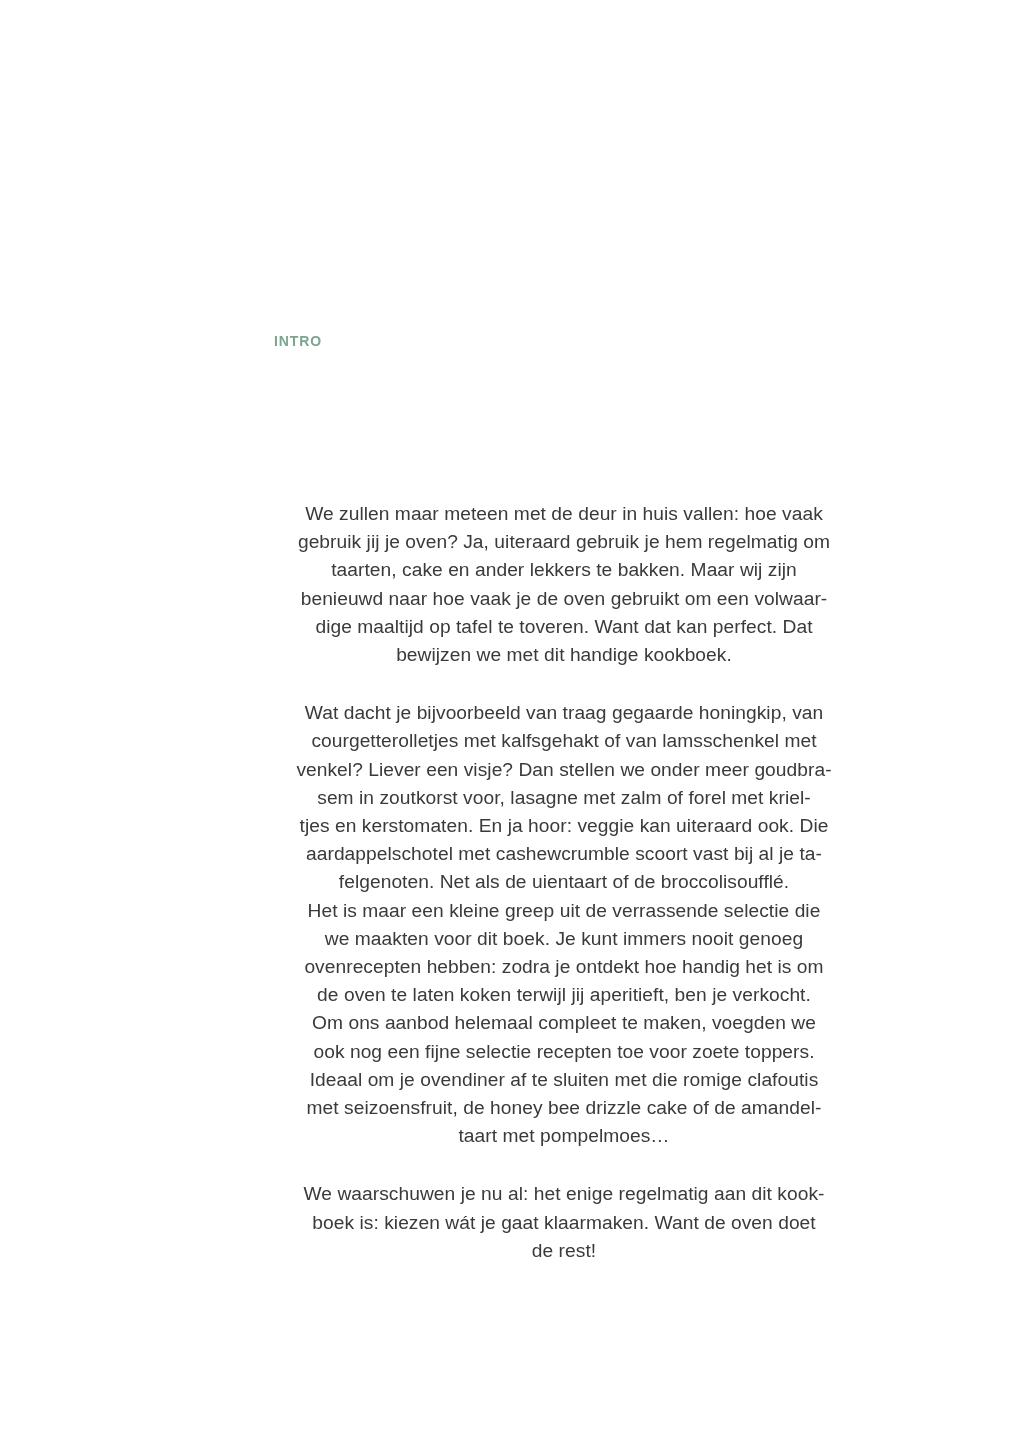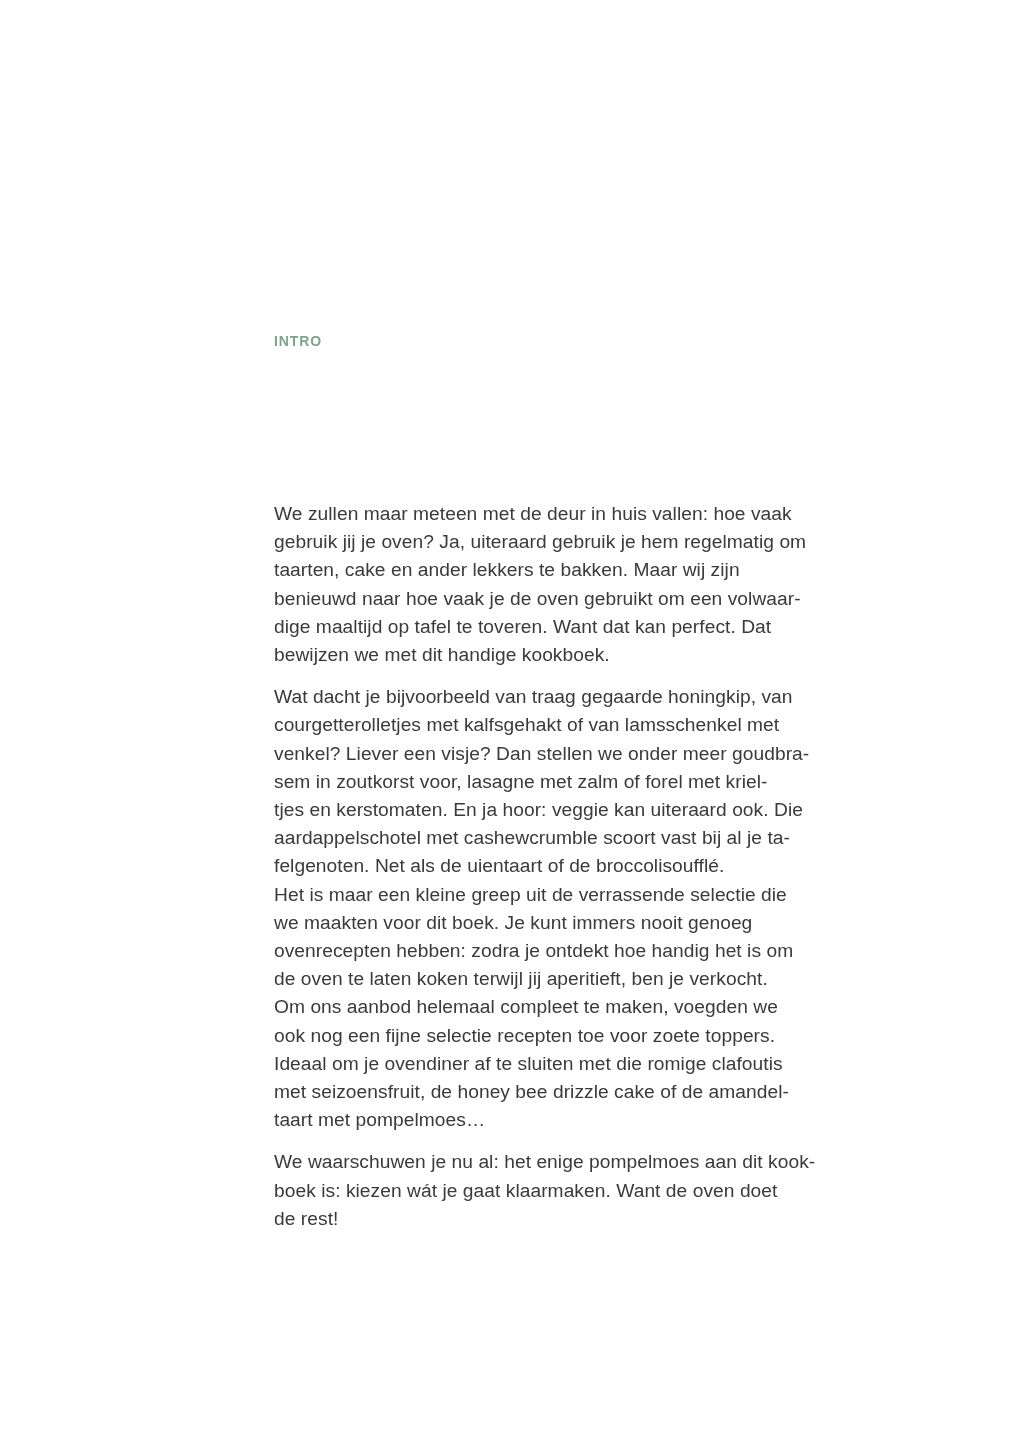--- a/index.html
+++ b/index.html
@@ -42,24 +42,25 @@
 
   .para {
     font-size: 19.2px;
     line-height: 28.2px;
     color: #3a3a3a;
     font-weight: 300;
     letter-spacing: 0.05px;
     white-space: pre-line;
     margin: 0;
     font-stretch: normal;
+    text-align: center;
   }
 
   .para + .para {
-    margin-top: 14px;
+    margin-top: 30px;
   }
 </style>
 </head>
 <body>
 
 <div class="page">
 
   <div class="section-label">INTRO</div>
 
   <div class="body-column">
@@ -78,18 +79,18 @@
 felgenoten. Net als de uientaart of de broccolisoufflé.
 Het is maar een kleine greep uit de verrassende selectie die
 we maakten voor dit boek. Je kunt immers nooit genoeg
 ovenrecepten hebben: zodra je ontdekt hoe handig het is om
 de oven te laten koken terwijl jij aperitieft, ben je verkocht.
 Om ons aanbod helemaal compleet te maken, voegden we
 ook nog een fijne selectie recepten toe voor zoete toppers.
 Ideaal om je ovendiner af te sluiten met die romige clafoutis
 met seizoensfruit, de honey bee drizzle cake of de amandel-
 taart met pompelmoes…</p>
-    <p class="para">We waarschuwen je nu al: het enige pompelmoes aan dit kook-
+    <p class="para">We waarschuwen je nu al: het enige regelmatig aan dit kook-
 boek is: kiezen wát je gaat klaarmaken. Want de oven doet
 de rest!</p>
   </div>
 
 </div>
 
 </body></html>

